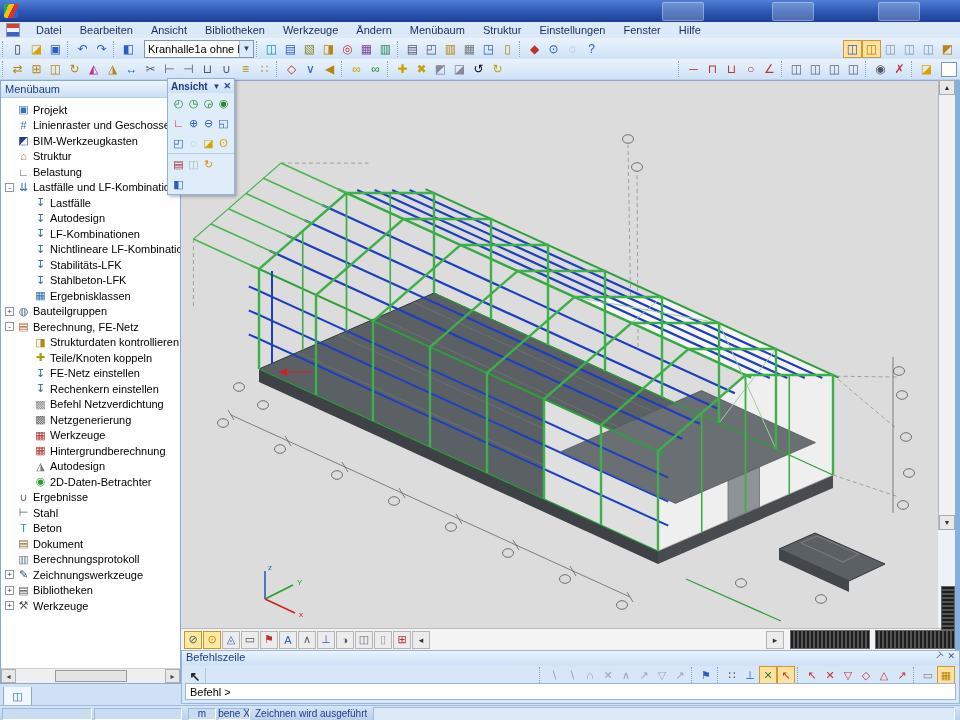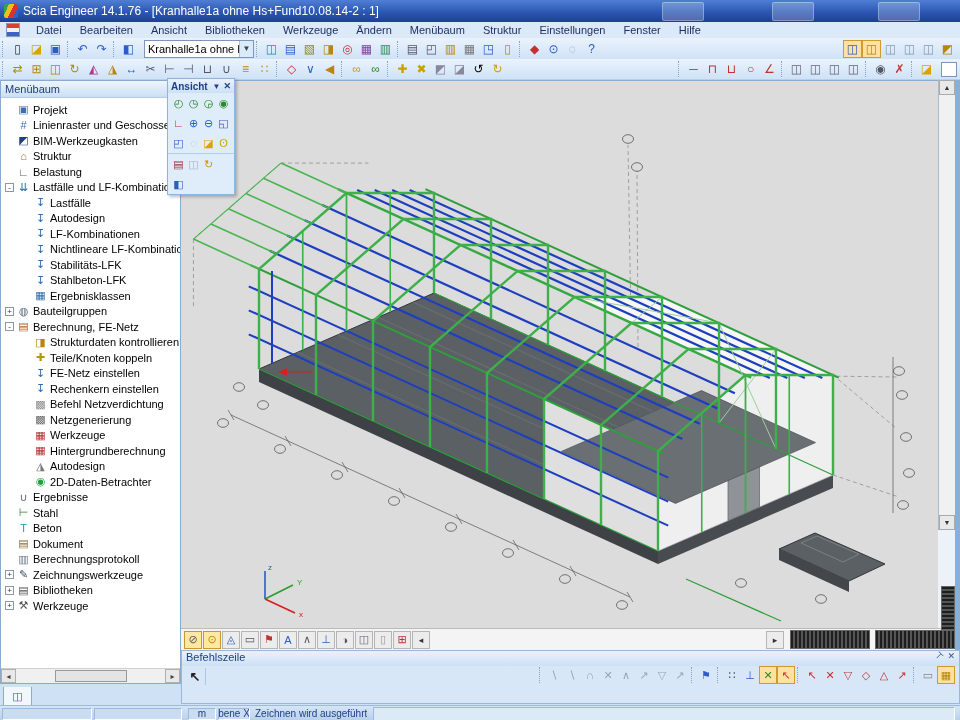--- a/index.html
+++ b/index.html
@@ -116,21 +116,20 @@
     justify-content:center;overflow:hidden;white-space:nowrap;box-sizing:border-box;}
   .sseg.plain{background:none;border-color:transparent;justify-content:flex-start;padding-left:2px;}
   .sprogress{flex:1;height:12px;margin:0 5px;background:#dce9f7;border:1px solid #9fb9d8;
     border-right-color:#fff;border-bottom-color:#fff;}
 </style>
 </head>
 <body>
 
 <div class="titlebar">
   <span class="app-icon"></span>
-  <span>Scia Engineer 14.1.76 - [Kranhalle1a ohne Hs+Fund10.08.14-2 : 1]</span>
   <span class="ghost g1"></span>
   <span class="ghost g2"></span>
   <span class="ghost g3"></span>
 </div>
 
 <div class="menubar">
   <span class="doc-icon"></span>
   <div id="menu-items" style="display:flex">
       <span class="mitem">Datei</span>
       <span class="mitem">Bearbeiten</span>
@@ -691,20 +690,23 @@
           <span class="ticon" style="color: rgb(194, 48, 48);">◇</span>
           <span class="ticon" style="color: rgb(194, 48, 48);">△</span>
           <span class="ticon" style="color: rgb(194, 48, 48);">↗</span>
         </div>
         <div class="tbgroup">
           <span class="ticon" style="color: rgb(136, 136, 136);">▭</span>
           <span class="ticon hl" style="color: rgb(184, 134, 11);">▦</span>
         </div>
       </div>
   </div>
+  <div id="cmd-input">
+    <span>Befehl &gt;</span>
+  </div>
 </div>
 
 <div id="statusbar">
     <div class="sseg" style="width: 90px;">
       <span></span>
     </div>
     <div class="sseg" style="width: 88px;">
       <span></span>
     </div>
     <div class="sseg" style="width: 28px; margin-left: 6px;">

